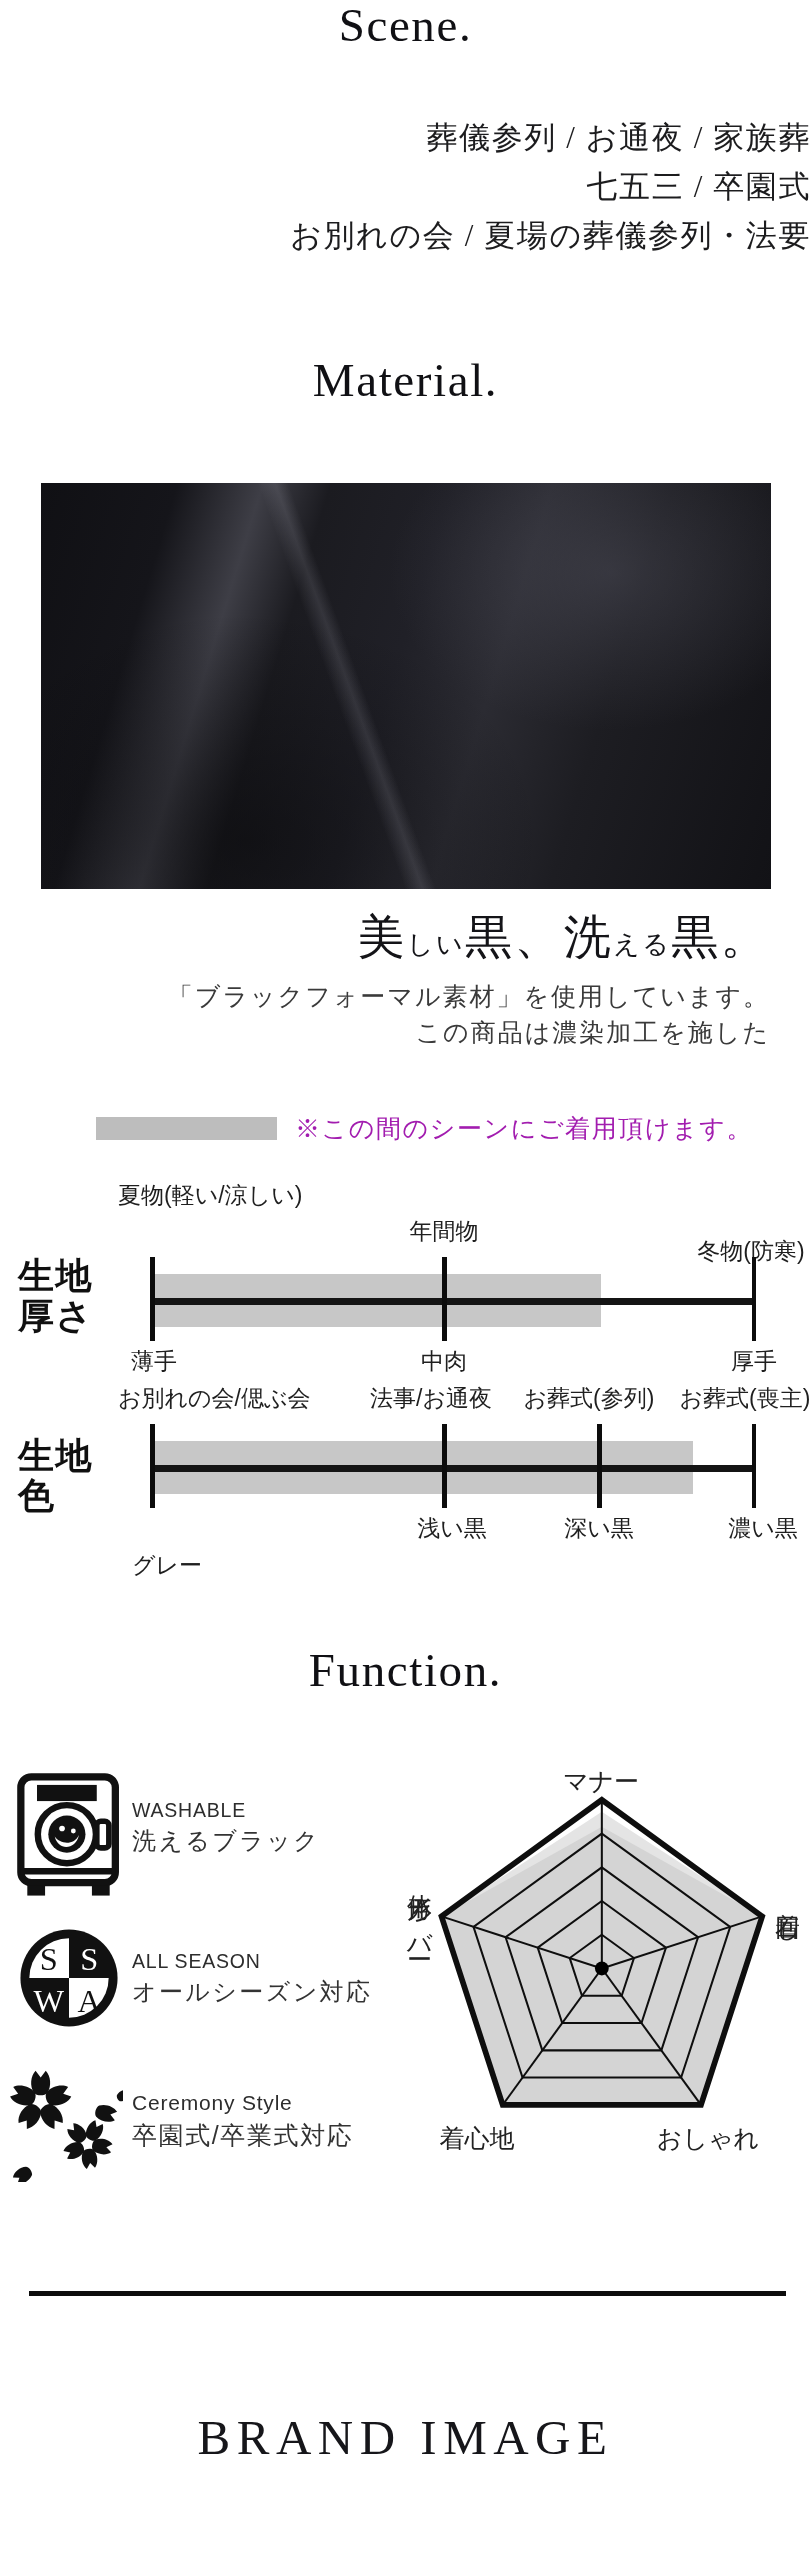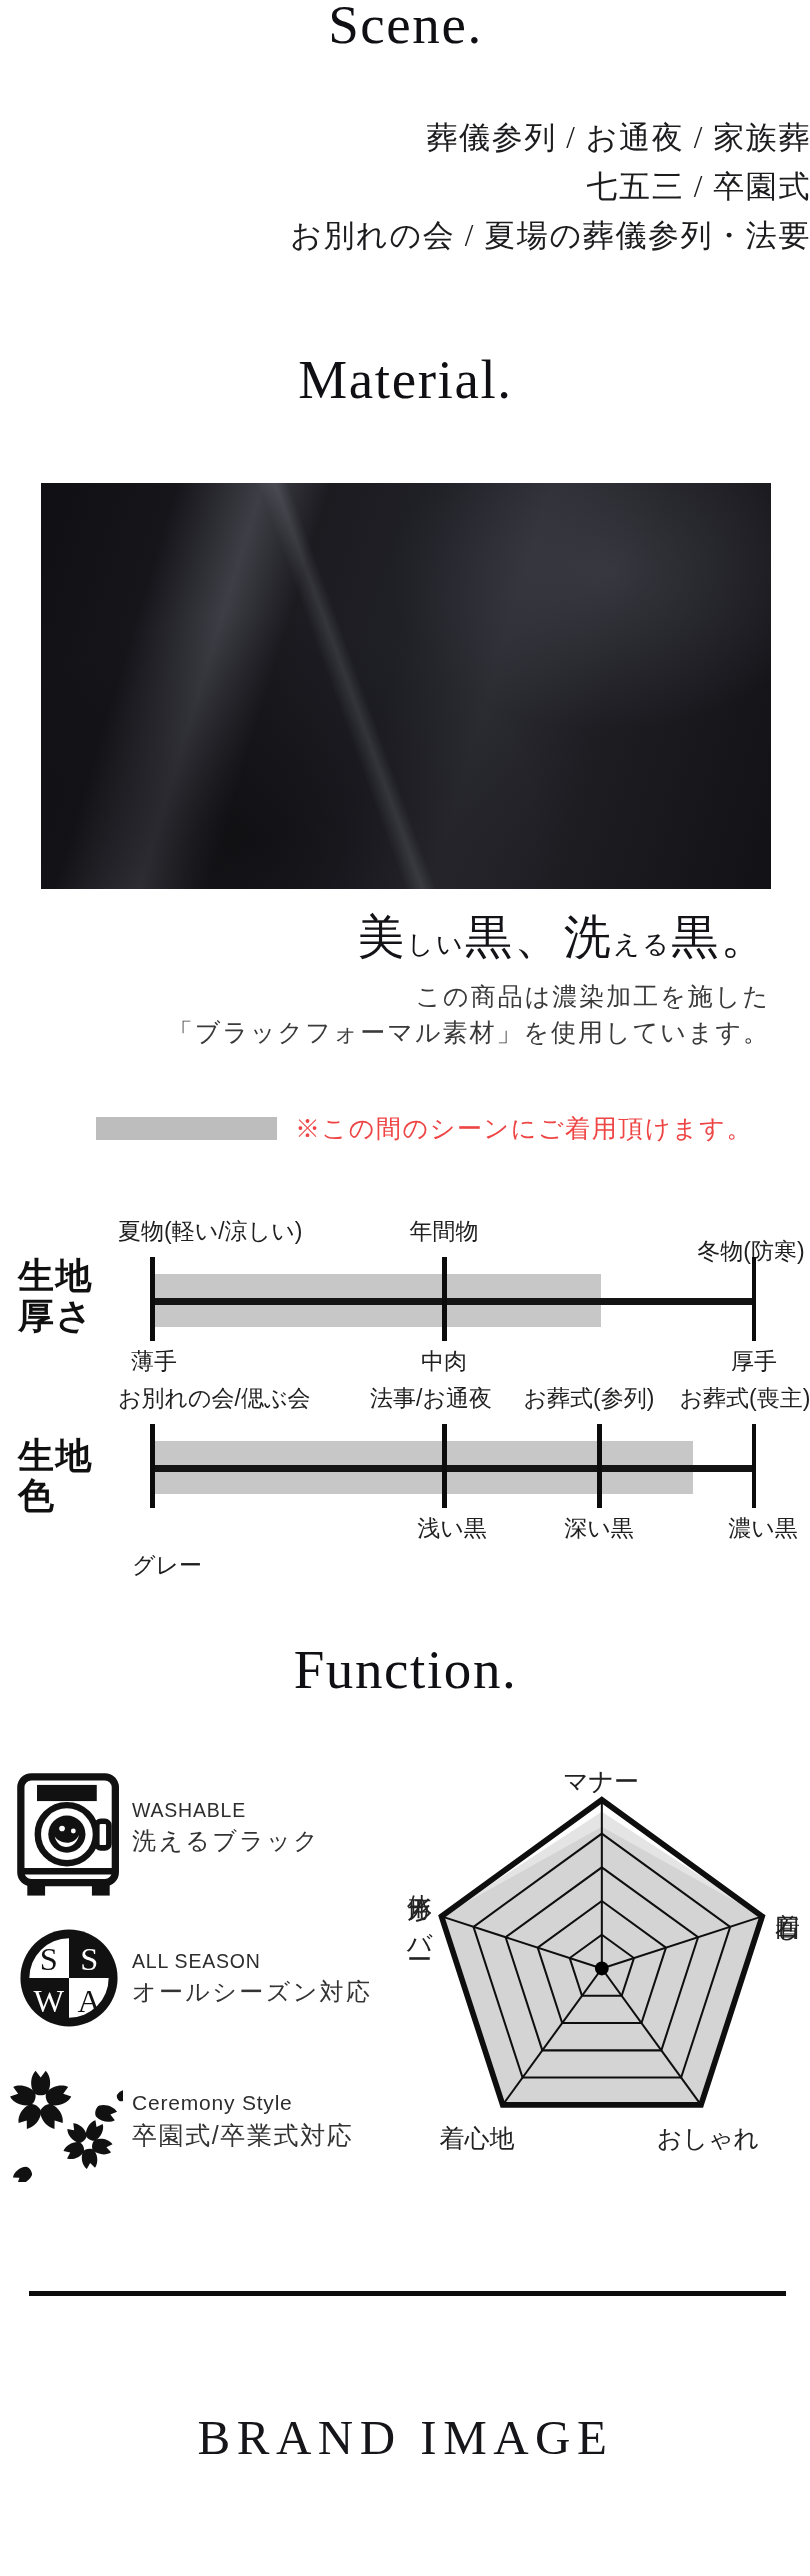--- a/index.html
+++ b/index.html
@@ -1,38 +1,38 @@
 <!DOCTYPE html>
 <html style="font-size:13px"><head>
 <meta charset="utf-8">
 <style>
   html,body{margin:0;padding:0;background:#fff;}
   #canvas{position:relative;width:811px;height:2576px;margin:0 auto;background:#ffffff;overflow:hidden;
           font-family:"Liberation Sans","DejaVu Sans",sans-serif;}
   .sec-title{position:absolute;left:0;width:100%;text-align:center;margin:0;
              font-family:"Liberation Serif","DejaVu Serif",serif;font-weight:400;
-             font-size:55px;letter-spacing:1.6px;color:#101014;line-height:50px;}
+             font-size:47px;letter-spacing:1.6px;color:#101014;line-height:50px;}
   .scene-lines{position:absolute;left:0;top:113px;width:100%;text-align:right;
                font-family:"Liberation Serif","DejaVu Serif",serif;color:#1c1c1e;
                font-size:31px;line-height:49px;letter-spacing:1.6px;}
   .fabric{position:absolute;left:41px;top:483px;width:730px;height:406px;background-color:#17171b;
           background-image:
             linear-gradient(250deg, rgba(0,0,0,0) 55%, rgba(150,150,162,0.20) 56.5%, rgba(0,0,0,0) 58.5%),
             radial-gradient(ellipse 340px 243px at 78% 22%, rgba(82,82,94,0.45), rgba(82,82,94,0) 65%),
             radial-gradient(ellipse 421px 324px at 28% 88%, rgba(8,8,10,0.55), rgba(8,8,10,0) 70%),
             linear-gradient(107deg,#101014 0%,#15151a 16%,#3e3e46 26%,#1b1b20 34%,#202027 48%,#2b2b32 60%,#1d1d22 74%,#121216 100%);}
   .headline{position:absolute;right:41px;top:906px;width:567px;text-align:right;white-space:nowrap;
             font-family:"Liberation Serif","DejaVu Serif",serif;color:#141418;letter-spacing:2.4px;}
   .hl-big{font-size:47px;}
   .hl-small{font-size:26px;text-align:center;}
   .desc{position:absolute;right:41px;top:978px;width:616px;text-align:right;
         font-size:25px;line-height:36px;letter-spacing:2px;color:#3a3a3a;}
   .legend{position:absolute;left:96px;top:1112px;display:flex;align-items:center;gap:18px;}
   .swatch{display:inline-block;width:181px;height:23px;}
-  .legend-text{font-family:"Liberation Serif","DejaVu Serif",serif;font-size:25px;color:#ef4444;letter-spacing:1.6px;white-space:nowrap;}
+  .legend-text{font-family:"Liberation Serif","DejaVu Serif",serif;font-size:25px;color:#a21caf;letter-spacing:1.6px;white-space:nowrap;}
   .axis-label{position:absolute;left:18px;width:81px;font-family:"Liberation Serif","DejaVu Serif",serif;
               font-weight:700;font-size:36px;line-height:40px;color:#101010;letter-spacing:1.6px;}
   .scale{position:absolute;height:84px;}
   .scale .range-bar{position:absolute;top:17px;height:53px;background:#c7c7c7;}
   .scale .axis-line{position:absolute;left:0;right:0;top:41px;height:6.5px;background:#141414;}
   .scale .tick{position:absolute;top:0;width:4.9px;height:84px;background:#0c0c0c;}
   .scale-top-label,.scale-bot-label{position:absolute;font-size:23px;color:#1f1f1f;white-space:nowrap;}
   .centered{transform:translateX(-50%);}
   .fn-en{position:absolute;font-size:19.5px;color:#2d2d2d;letter-spacing:0.8px;white-space:nowrap;}
   .fn-ja{position:absolute;font-size:24px;color:#333;letter-spacing:2.4px;white-space:nowrap;}
@@ -57,34 +57,34 @@
     <div>お別れの会 / 夏場の葬儀参列・法要</div>
   </div>
 
   <h2 class="sec-title" style="top:355px;">Material.</h2>
   <div class="fabric"></div>
 
   <div class="headline">
     <span class="hl-big">美</span><span class="hl-small">しい</span><span class="hl-big">黒、</span><span class="hl-big">洗</span><span class="hl-small">える</span><span class="hl-big">黒。</span>
   </div>
   <div class="desc">
+    <div>「ブラックフォーマル素材」を使用しています。</div>
     <div>この商品は濃染加工を施した</div>
-    <div>「ブラックフォーマル素材」を使用しています。</div>
   </div>
 
   <div class="legend">
     <span class="swatch" id="legend-swatch" style="background: rgb(189, 189, 189);"></span>
     <span class="legend-text">※この間のシーンにご着用頂けます。</span>
   </div>
 
   <div class="axis-label" style="top:1256px;">
     <div>生地</div>
     <div>厚さ</div>
   </div>
-  <span class="scale-top-label" style="left:118px;top:1216px;text-align:center;">夏物(軽い/涼しい)</span>
+  <span class="scale-top-label" style="left:118px;top:1180px;text-align:center;">夏物(軽い/涼しい)</span>
   <span class="scale-top-label centered" style="left:444px;top:1216px;">年間物</span>
   <span class="scale-top-label centered" style="left:751px;top:1216px;margin-top:20px;">冬物(防寒)</span>
   <div class="scale" style="left:152px;top:1257px;width:602px;">
     <div class="range-bar" style="left: 0.5%; width: 74.1%; background: rgb(199, 199, 199);"></div>
     <div class="axis-line"></div>
   <div class="tick" style="left: calc(0% - 2.4px);"></div>
       <div class="tick" style="left: calc(48.6% - 2.4px);"></div>
       <div class="tick" style="left: calc(100% - 2.4px);"></div>
     </div>
   <span class="scale-bot-label centered" style="left:154px;top:1346px;">薄手</span>

